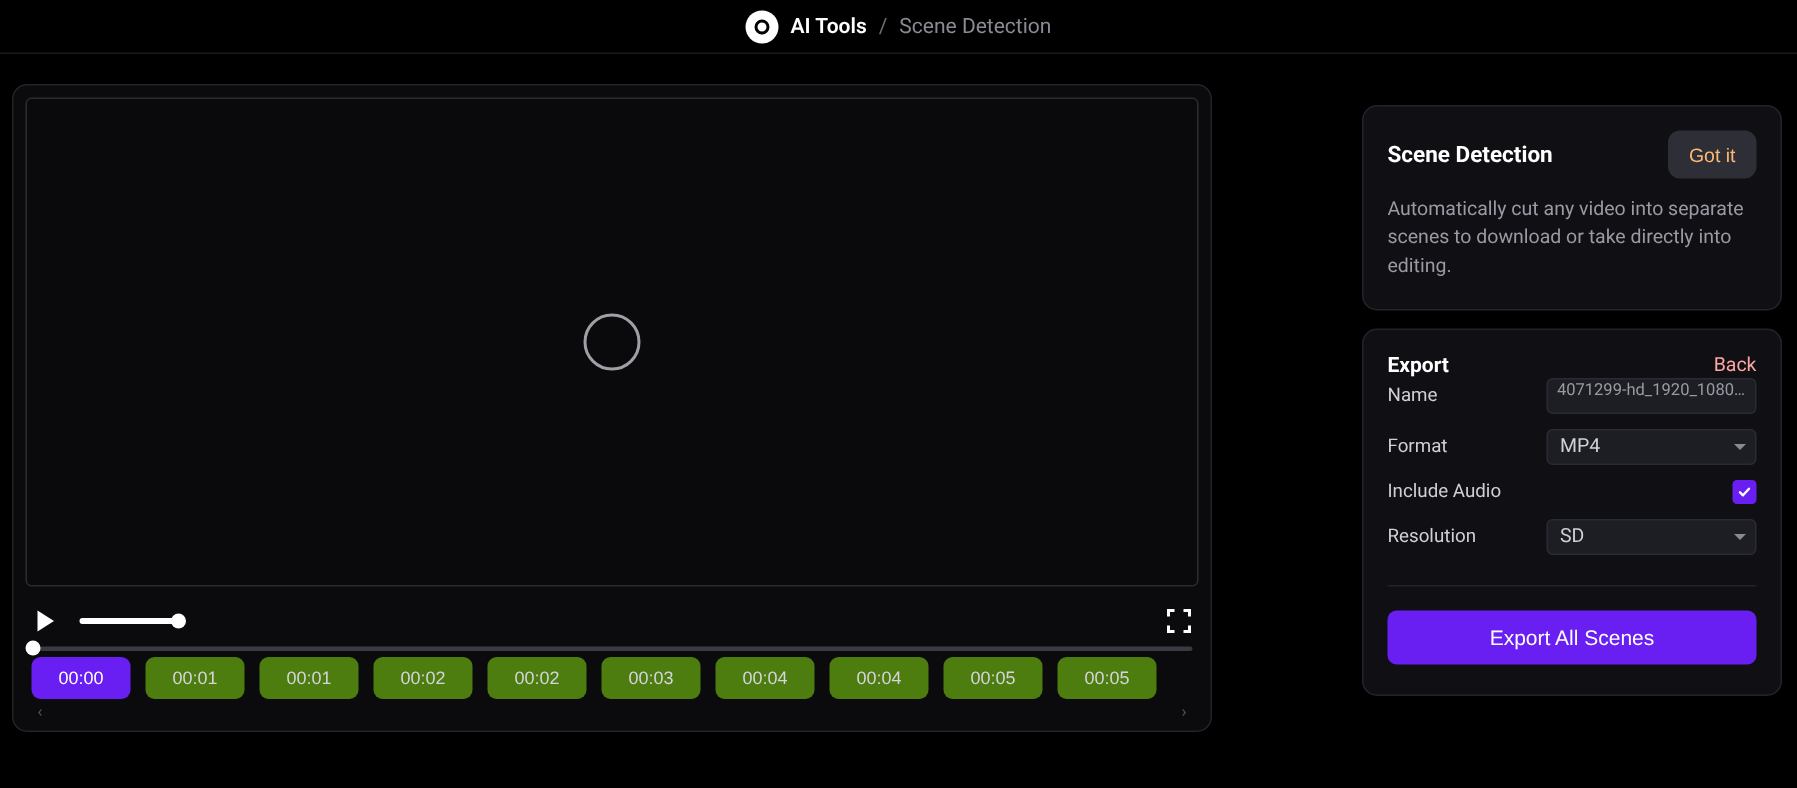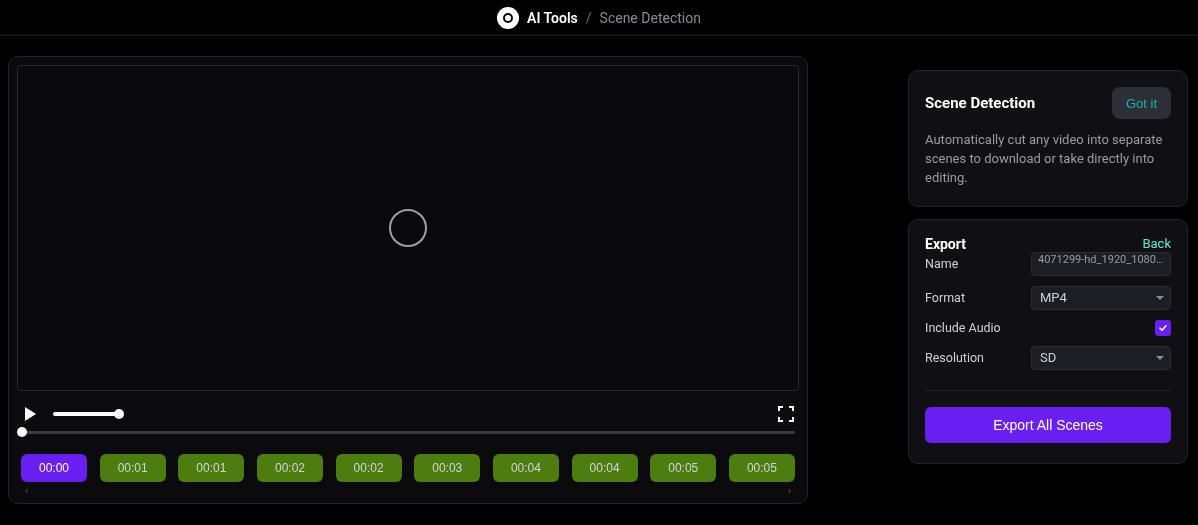--- a/index.html
+++ b/index.html
@@ -77,23 +77,22 @@
 .seek-row  { padding:4px 4px 0 4px; }
 .seek-track {
   width:100%; height:3px; background:#3a3a42; border-radius:2px; position:relative;
 }
 .seek-thumb {
   width:10px; height:10px; border-radius:50%; background:#fff;
   position:absolute; left:-4px; top:-4px;
 }
 
 .scene-row {
-  display:flex; gap:0; margin-top:20px;
+  display:flex; gap:10px; margin-top:4px;
   padding:0 4px;
-  justify-content:space-between;
 }
 .scene-chip {
   background:#4d7c0f; color:#d4d4dc;
   border:none; border-radius:6px;
   height:28px; width:66px; font-size:12px; cursor:pointer;
 }
 .scene-chip.active { background:#6a1ff2; color:#fff; }
 .scene-arrows {
   display:flex; justify-content:space-between;
   padding:2px 8px 0 8px; color:#565660; font-size:11px;
@@ -101,29 +100,29 @@
 
 
 .right-col { width:280px; display:flex; flex-direction:column; gap:12px; margin-top:14px; }
 .card {
   background:#101014; border:1px solid #232329; border-radius:10px;
 }
 .info-card { padding:16px 16px 18px 16px; }
 .info-head { display:flex; align-items:center; justify-content:space-between; }
 .info-title { font-weight:700; font-size:15px; }
 .gotit-btn {
-  background:#2e2e36; color:#14b8a6; border:none; border-radius:8px;
+  background:#2e2e36; color:#fdba74; border:none; border-radius:8px;
   height:32px; padding:0 14px; font-size:13px; cursor:pointer;
 }
 .info-desc { color:#9a9aa4; font-size:13px; line-height:1.45; margin-top:12px; }
 
 .export-card { padding:16px 16px 20px 16px; }
 .export-head { display:flex; align-items:center; justify-content:space-between;}
 .export-title { font-weight:700; font-size:14px; }
-.back-link { color:#5eead4; font-size:13px; cursor:pointer; }
+.back-link { color:#fca5a5; font-size:13px; cursor:pointer; }
 .export-ws { font-size:12px; color:#8a8a94; margin:4px 0 14px 0; padding-bottom:14px; border-bottom:1px solid #232329; }
 
 .form-rows { display:flex; flex-direction:column; gap:10px; padding-bottom:20px; border-bottom:1px solid #232329;}
 .form-row { display:flex; align-items:center; justify-content:space-between; font-size:12.5px; color:#cfcfd7; }
 .field-label { color:#cfcfd7; }
 .text-input {
   width:140px; height:24px; background:#1d1d24; border:1px solid #2b2b33;
   border-radius:4px; color:#9a9aa4; font-size:11px; padding:0 6px;
   overflow:hidden; text-overflow:ellipsis; white-space:nowrap;
 }

